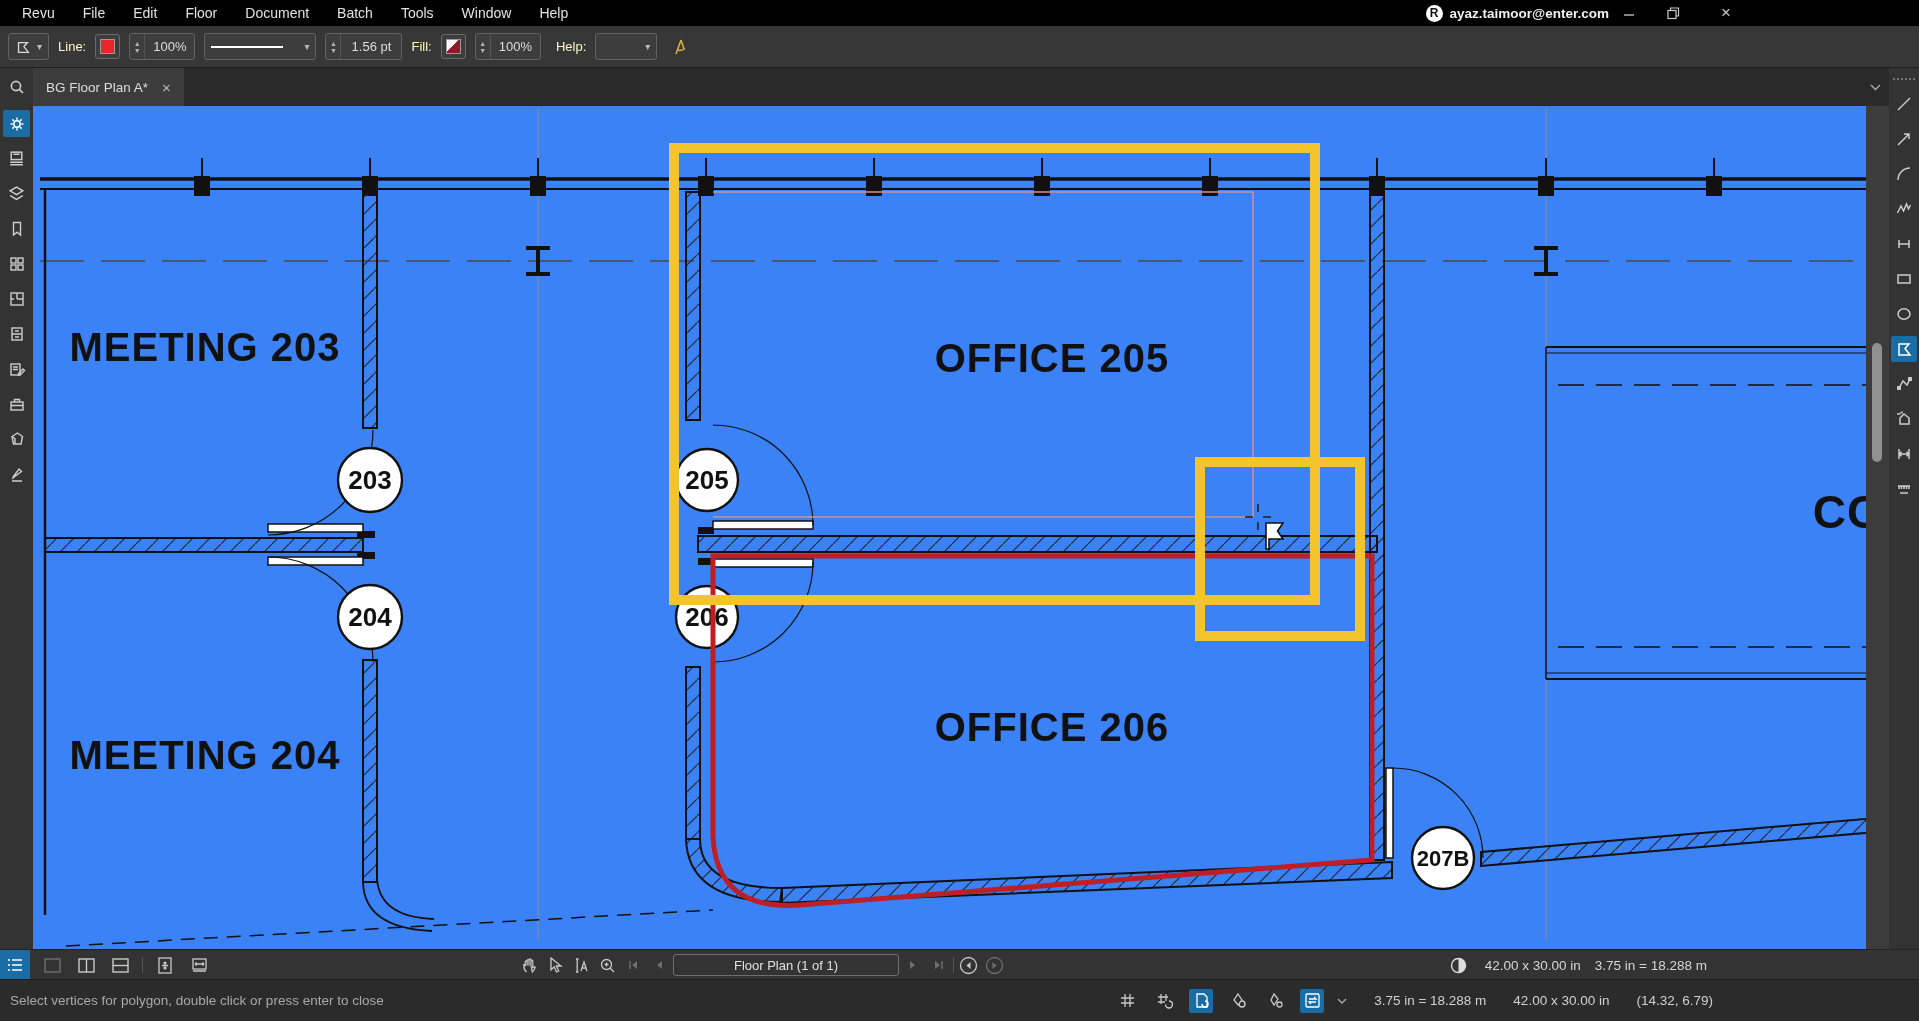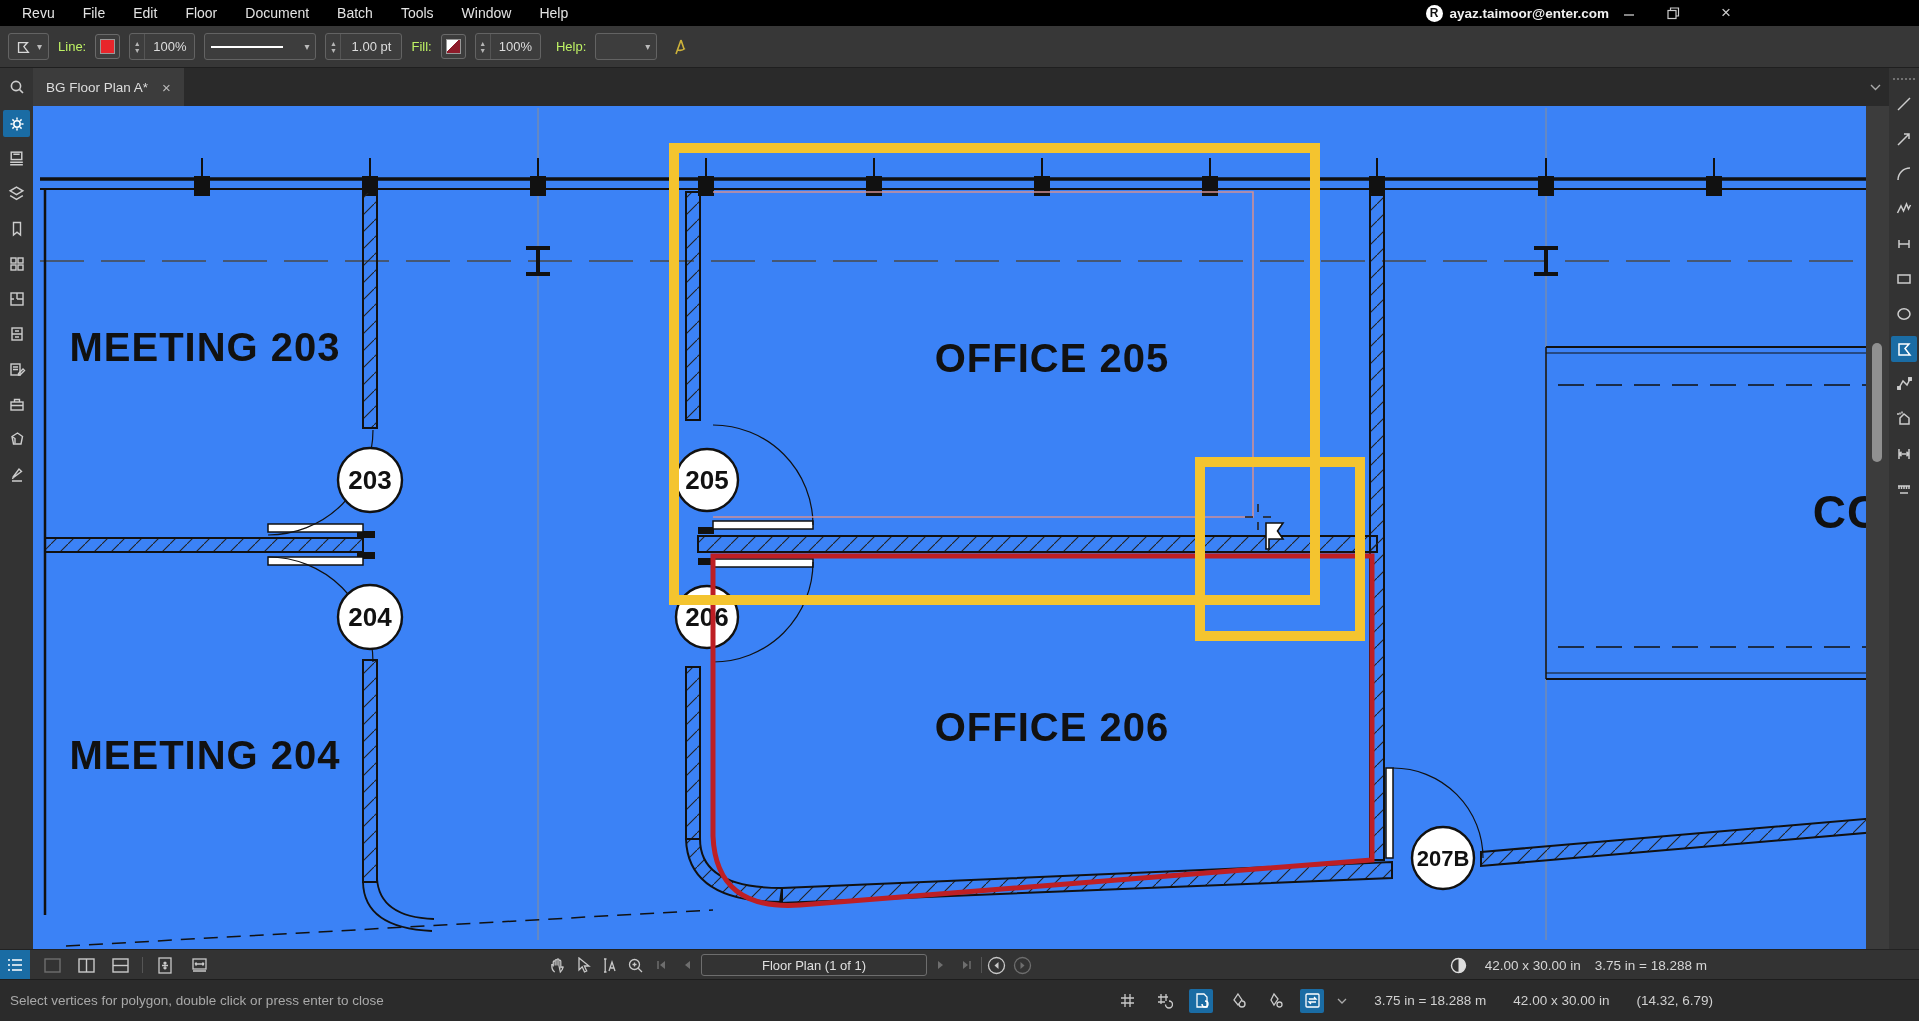--- a/index.html
+++ b/index.html
@@ -16,21 +16,21 @@
   .menubar .menu-item{padding:0 14px;cursor:default}
   .win-right{position:absolute;right:178px;top:0;height:26px;display:flex;align-items:center;gap:14px}
   .account{display:flex;align-items:center;gap:7px;font-size:13.5px;font-weight:bold;color:#f0f0f0}
   .logo-circle{width:17px;height:17px;border-radius:50%;background:#fff;color:#111;font-size:12px;font-weight:bold;display:flex;align-items:center;justify-content:center}
   .winbtn{width:30px;text-align:center;color:#ccc;font-size:14px}
   .winbtn svg{vertical-align:middle}
 
   
   .toolbar{height:42px;background:var(--bar);border-bottom:1px solid #1f1f1f;display:flex;align-items:center;padding-left:8px;gap:9px;color:#ddd;font-size:13px;flex:0 0 42px}
   .tb-combo{display:flex;align-items:center;gap:6px;height:27px;border:1px solid #636363;border-radius:3px;background:#3d3d3d;padding:0 6px}
-  .tb-label{color:#bef264}
+  .tb-label{color:#fef9c3}
   .swatch-btn{width:25px;height:25px;border:1px solid #6a6a6a;border-radius:3px;background:#3d3d3d;display:flex;align-items:center;justify-content:center}
   .swatch{width:15px;height:15px;border:1px solid #999}
   .spinbox{display:flex;align-items:stretch;height:27px;border:1px solid #636363;border-radius:3px;background:#3d3d3d;overflow:hidden}
   .spin{width:15px;display:flex;flex-direction:column;align-items:center;justify-content:center;color:#b5b5b5;font-size:7px;line-height:7px;border-right:1px solid #555}
   .spinval{display:flex;align-items:center;justify-content:center;padding:0 8px;min-width:48px}
   .chev{color:#bbb;font-size:10px}
   .linestyle{width:72px;height:2px;background:#fff}
 
   
   .middle{flex:1;display:flex;min-height:0}
@@ -52,21 +52,21 @@
   
   .canvas{flex:1;position:relative;background:#3b82f6;min-height:0;overflow:hidden}
   .canvas svg.plan{position:absolute;left:0;top:0}
   .page-right-strip{position:absolute;right:0;top:0;bottom:0;width:23px;background:#3c3c3c}
   .vscroll-thumb{position:absolute;right:7px;top:237px;width:10px;height:119px;background:#909090;border-radius:5px}
 
   
   .bottombar{height:30px;background:#333;border-top:1px solid #222;position:relative;flex:0 0 30px;color:#c9c9c9}
   .bb-group{position:absolute;top:0;height:30px;display:flex;align-items:center;gap:10px}
   .bb-left{left:0}
-  .bb-center{left:545px;gap:2px}
+  .bb-center{left:517px;gap:2px}
   .bb-right{right:212px;gap:14px;font-size:13.5px;color:#d6d6d6}
   .bb-btn{display:flex;align-items:center;justify-content:center;width:24px;height:26px}
   .bb-btn.active{width:30px;height:30px;background:var(--accent)}
   .pagebox{width:226px;height:22px;border:1px solid #6e6e6e;border-radius:3px;display:flex;align-items:center;justify-content:center;font-size:13px;color:#e0e0e0}
 
   
   .statusbar{height:42px;background:#2b2b2b;border-top:1px solid #1d1d1d;position:relative;display:flex;align-items:center;color:#a9a9a9;font-size:13.5px;flex:0 0 42px}
   .status-msg{margin-left:10px}
   .sb-right{position:absolute;right:206px;display:flex;align-items:center;gap:13px;color:#d0d0d0}
   .sb-ic{width:24px;height:24px;display:flex;align-items:center;justify-content:center}
@@ -125,21 +125,21 @@
     <span class="spinbox">
       <span class="spin">▲<br>▼</span>
         <span class="spinval">100%</span>
     </span>
     <span class="tb-combo" style="width:112px;justify-content:space-between">
       <span class="linestyle"></span>
         <span class="chev">▾</span>
     </span>
     <span class="spinbox">
       <span class="spin">▲<br>▼</span>
-        <span class="spinval" style="min-width:60px">1.00 pt</span>
+        <span class="spinval" style="min-width:60px">1.56 pt</span>
     </span>
     <span class="tb-label">Fill:</span>
     <span class="swatch-btn">
         <span class="swatch" style="background:linear-gradient(135deg,#fff 44%,#8e1b2a 44%)"></span>
       </span>
     <span class="spinbox">
       <span class="spin">▲<br>▼</span>
         <span class="spinval">100%</span>
     </span>
     <span class="tb-label" style="margin-left:6px">Help:</span>

